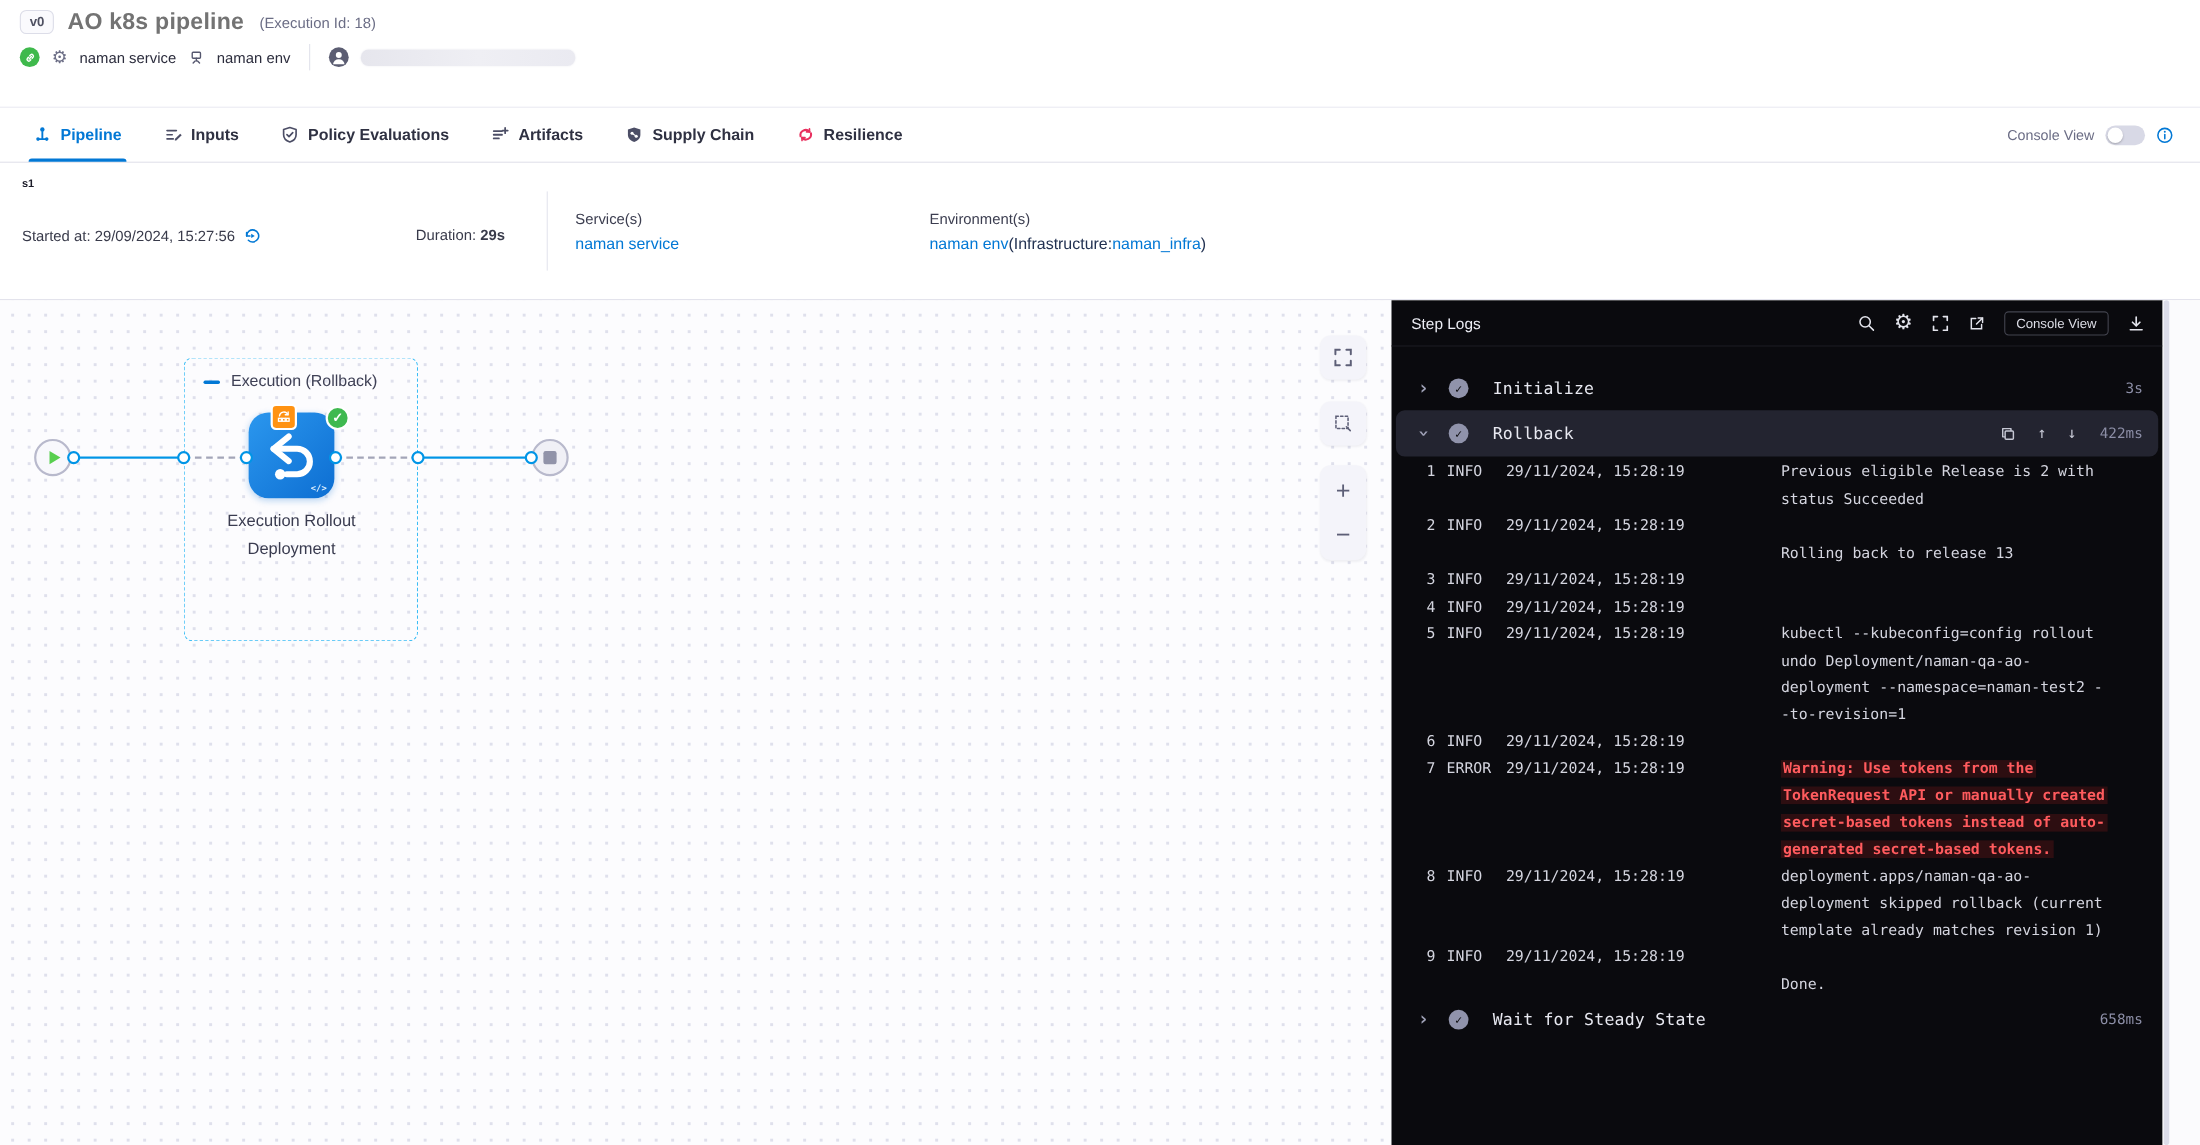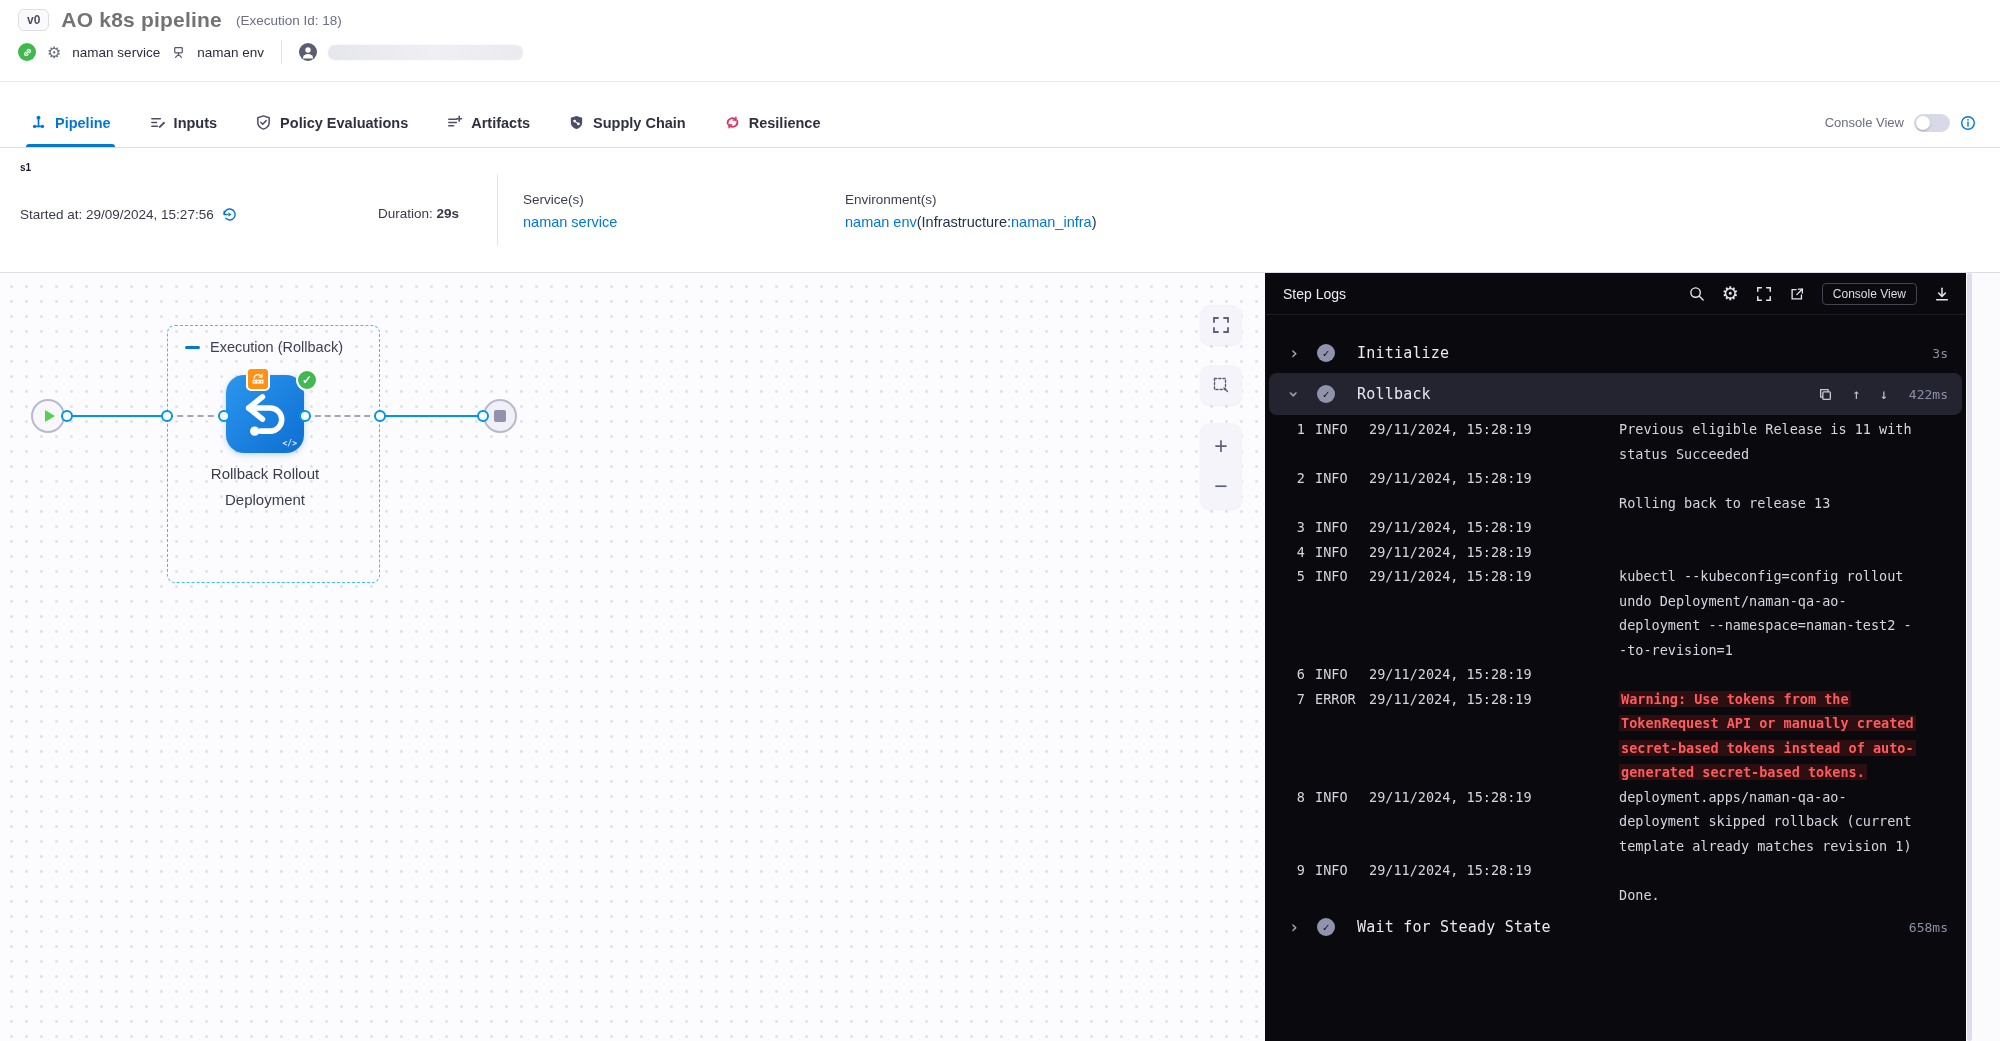--- a/index.html
+++ b/index.html
@@ -2,21 +2,21 @@
 <html><head>
 <meta charset="utf-8">
 <style>
   * { margin:0; padding:0; box-sizing:border-box; }
   html,body { background:#ffffff; }
   #app {
     position:relative; width:2000px; height:1041px; overflow:hidden;
     font-family:"Liberation Sans", sans-serif; background:#ffffff; color:#1b1b28;
   }
   
-  .header { position:absolute; left:0; top:0; width:2000px; height:82px; background:#fff; border-bottom:1px solid #e7e8f0; }
+  .header { position:absolute; left:0; top:0; width:2000px; height:98px; background:#fff; border-bottom:1px solid #e7e8f0; }
   .title-row { position:absolute; left:18px; top:8px; display:flex; align-items:center; gap:12px; }
   .vbadge { font-size:12px; color:#4f5162; background:#fafafd; border:1px solid #dcdde8; border-radius:6px; padding:3px 8px; font-weight:600; }
   .ptitle { font-size:21px; font-weight:700; color:#737373; letter-spacing:.2px; }
   .exec-id { font-size:13.5px; color:#6b6d85; margin-left:2px; }
   .sub-row { position:absolute; left:18px; top:40px; display:flex; align-items:center; gap:11px; height:24px; }
   .mod-icon { width:18px; height:18px; border-radius:50%; background:#3fb94c; display:flex; align-items:center; justify-content:center; }
   .sub-txt { font-size:13.5px; color:#2c2d3d; }
   .vdiv { width:1px; height:24px; background:#e2e3ec; margin:0 6px; }
   .avatar { width:18px; height:18px; border-radius:50%; background:#5b5d72; display:flex; align-items:center; justify-content:center; overflow:hidden; }
   .blur-pill { width:195px; height:15px; border-radius:7px; background:linear-gradient(90deg,#e6e6ed 0%,#efeff4 55%,#eaeaf1 100%); box-shadow:0 0 2px #ededf2; }
@@ -289,21 +289,21 @@
     </div>
 
     <div class="conn-dot" style="left:61px; top:137px;"></div>
     <div class="conn-dot" style="left:161px; top:137px;"></div>
     <div class="conn-dot" style="left:218px; top:137px;"></div>
     <div class="conn-dot" style="left:299px; top:137px;"></div>
     <div class="conn-dot" style="left:374px; top:137px;"></div>
     <div class="conn-dot" style="left:477px; top:137px;"></div>
 
     <div class="node-label">
-      <div>Rollback Rollout</div>
+      <div>Execution Rollout</div>
       <div>Deployment</div>
     </div>
 
     <div class="cbtn" style="top:32px; height:40px;">
       <svg width="18" height="18" viewBox="0 0 18 18" fill="none" stroke="currentColor" stroke-width="1.8" stroke-linecap="round">
         <path d="M2 6V2h4M12 2h4v4M16 12v4h-4M6 16H2v-4"></path>
       </svg>
     </div>
     <div class="cbtn" style="top:92px; height:40px;">
       <svg width="18" height="18" viewBox="0 0 18 18" fill="none" stroke="currentColor" stroke-width="1.4" stroke-linecap="round">
@@ -371,21 +371,21 @@
                 <path d="M11.5 5.5V3H3v8.5h2.5"></path>
               </svg>
           </span>
           <span class="arrow-gl">↑</span>
           <span class="arrow-gl">↓</span>
           <span class="sec-dur">422ms</span>
         </span>
       </div>
 
       <div class="log-block">
-          <div class="log-entry"><div class="ln">1</div><div class="lv">INFO</div><div class="ts">29/11/2024, 15:28:19</div><div><div class="msg-line"><span>Previous eligible Release is 11 with</span></div><div class="msg-line"><span>status Succeeded</span></div></div></div>
+          <div class="log-entry"><div class="ln">1</div><div class="lv">INFO</div><div class="ts">29/11/2024, 15:28:19</div><div><div class="msg-line"><span>Previous eligible Release is 2 with</span></div><div class="msg-line"><span>status Succeeded</span></div></div></div>
           <div class="log-entry"><div class="ln">2</div><div class="lv">INFO</div><div class="ts">29/11/2024, 15:28:19</div><div><div class="msg-line">&nbsp;</div><div class="msg-line"><span>Rolling back to release 13</span></div></div></div>
           <div class="log-entry"><div class="ln">3</div><div class="lv">INFO</div><div class="ts">29/11/2024, 15:28:19</div></div>
           <div class="log-entry"><div class="ln">4</div><div class="lv">INFO</div><div class="ts">29/11/2024, 15:28:19</div><div></div></div>
           <div class="log-entry"><div class="ln">5</div><div class="lv">INFO</div><div class="ts">29/11/2024, 15:28:19</div><div><div class="msg-line"><span>kubectl --kubeconfig=config rollout</span></div><div class="msg-line"><span>undo Deployment/naman-qa-ao-</span></div><div class="msg-line"><span>deployment --namespace=naman-test2 -</span></div><div class="msg-line"><span>-to-revision=1</span></div></div></div>
           <div class="log-entry"><div class="ln">6</div><div class="lv">INFO</div><div class="ts">29/11/2024, 15:28:19</div><div></div></div>
           <div class="log-entry"><div class="ln">7</div><div class="lv">ERROR</div><div class="ts">29/11/2024, 15:28:19</div><div><div class="msg-line"><span class="err">Warning: Use tokens from the</span></div><div class="msg-line"><span class="err">TokenRequest API or manually created</span></div><div class="msg-line"><span class="err">secret-based tokens instead of auto-</span></div><div class="msg-line"><span class="err">generated secret-based tokens.</span></div></div></div>
           <div class="log-entry"><div class="ln">8</div><div class="lv">INFO</div><div class="ts">29/11/2024, 15:28:19</div><div><div class="msg-line"><span>deployment.apps/naman-qa-ao-</span></div><div class="msg-line"><span>deployment skipped rollback (current</span></div><div class="msg-line"><span>template already matches revision 1)</span></div></div></div>
           <div class="log-entry"><div class="ln">9</div><div class="lv">INFO</div><div class="ts">29/11/2024, 15:28:19</div><div><div class="msg-line">&nbsp;</div><div class="msg-line"><span>Done.</span></div></div></div>
         </div>
 

